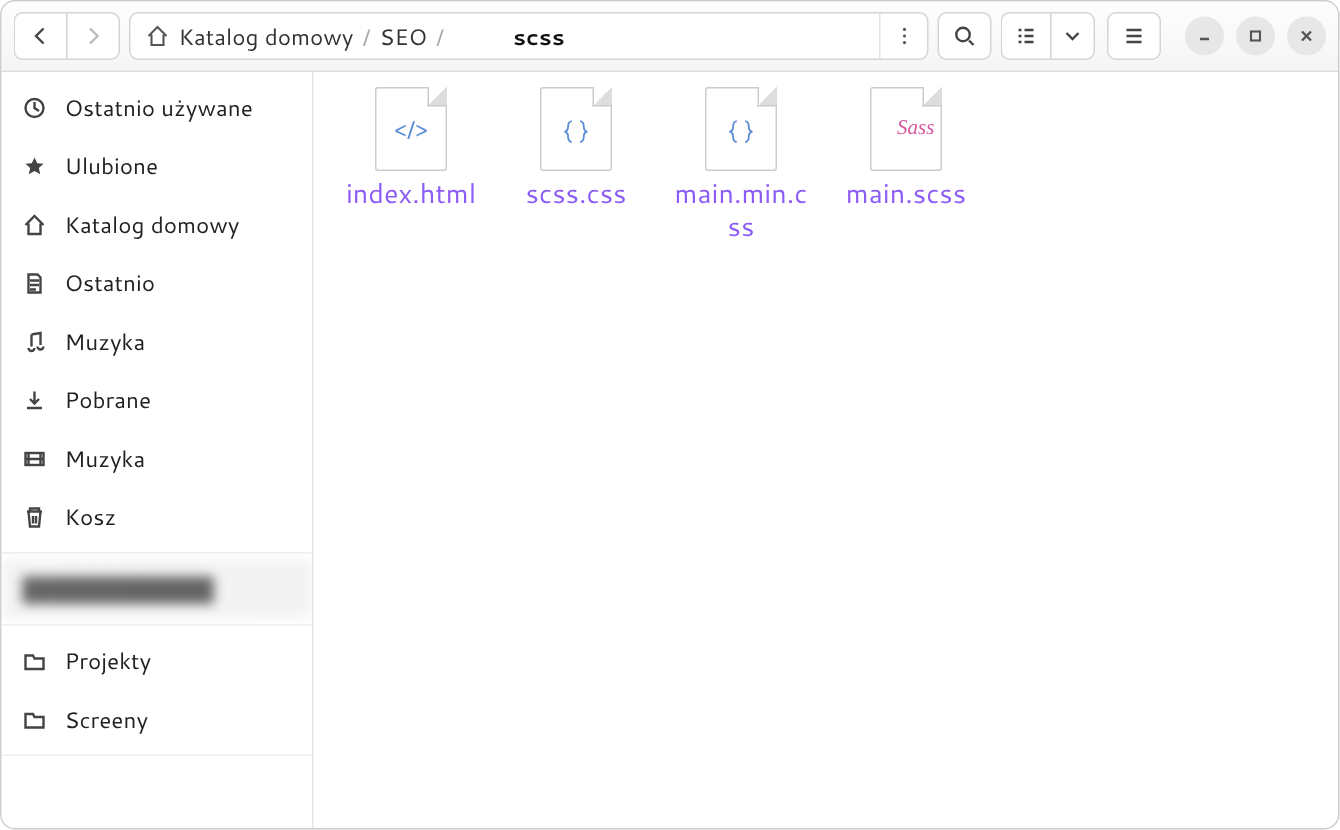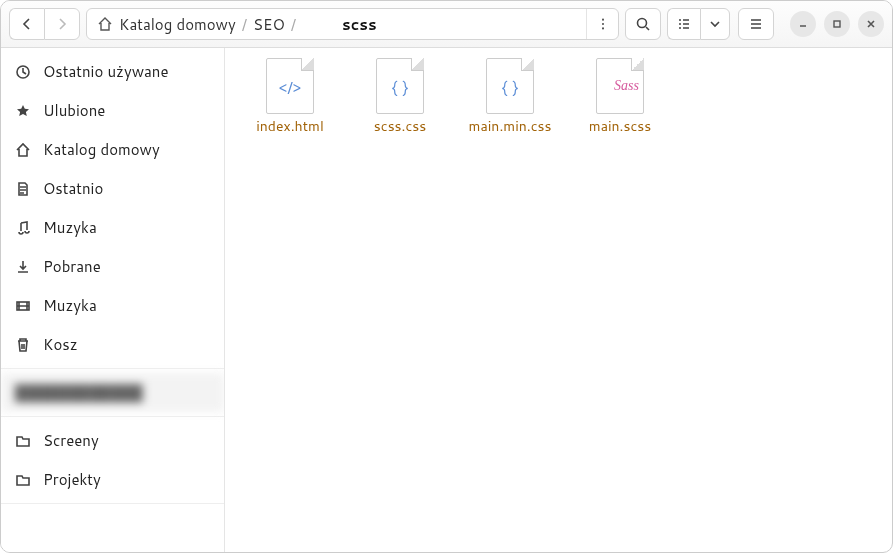--- a/index.html
+++ b/index.html
@@ -15,33 +15,33 @@
 .crumbs .sep { color: #aaa; }
 .crumbs .last { font-weight: 600; color: #111; margin-left: 40px; }
 .pathbar .kebab { width: 32px; height: 30px; border-left: 1px solid #e4e4e4; display: flex; align-items: center; justify-content: center; }
 .rightctrls { display: flex; gap: 8px; align-items: center; }
 .viewgroup { display: flex; }
 .viewgroup .btn:first-child { border-radius: 6px 0 0 6px; border-right: none; padding: 0 8px; }
 .viewgroup .btn:last-child { border-radius: 0 6px 6px 0; padding: 0 6px; }
 .winctrls { display: flex; gap: 8px; margin-left: 8px; }
 .winbtn { width: 26px; height: 26px; border-radius: 50%; background: #e7e7e7; display: flex; align-items: center; justify-content: center; cursor: pointer; }
 .maincontent { display: flex; height: calc(100% - 47px); }
-.sidebar { width: 224px; border-right: 1px solid #e5e5e5; overflow-y: auto; padding-top: 4px; background:#fff; }
+.sidebar { width: 208px; border-right: 1px solid #e5e5e5; overflow-y: auto; padding-top: 4px; background:#fff; }
 .sbitem { display: flex; align-items: center; gap: 12px; padding: 9px 14px; font-size: 15px; color: #222; cursor: pointer; }
 .sbitem svg { width: 16px; height: 16px; fill: none; stroke: #444; stroke-width: 1.6; }
 .sbitem.blur { filter: blur(4px); opacity: .7; background:#eee; margin:4px 0;}
 .sbsep { height: 1px; background: #eee; margin: 4px 0; }
 .filesarea { flex: 1; padding: 10px 20px; display: flex; flex-wrap: wrap; align-content: flex-start; gap: 20px 20px; }
 .fileitem { width: 90px; display: flex; flex-direction: column; align-items: center; gap: 4px; cursor: pointer; }
 .fileicon { width: 48px; height: 56px; position: relative; border: 1px solid #ccc; border-radius: 2px; background: #fff; display: flex; align-items: center; justify-content: center; }
 .fileicon::after { content:''; position:absolute; top:-1px; right:-1px; width:12px; height:12px; background:linear-gradient(135deg,#fff 50%,#ddd 50%); border-left:1px solid #ccc; border-bottom:1px solid #ccc; }
 .ficon-text { font-size: 16px; font-weight: 500; }
 .blue { color: #5b8dd6; }
 .pink { color: #d65b9e; font-style: italic; font-family: cursive; font-size:14px;margin-left:13px;}
-.flabel { font-size: 14px; color: #a16207; text-align: center; line-height: 1.2; word-break: break-word; }
+.flabel { font-size: 18px; color: #8b5cf6; text-align: center; line-height: 1.2; word-break: break-word; }
 </style>
 </head>
 <body>
 
 <div class="titlebar">
   <div class="navgroup">
     <div class="btn">
         <svg viewBox="0 0 16 16">
           <path d="M10 3 L5 8 L10 13" fill="none" stroke="#444" stroke-width="1.6"></path>
         </svg>
@@ -169,27 +169,27 @@
       </div>
     <div class="sbsep"></div>
     <div class="sbitem blur">
         <span>████████████</span>
       </div>
     <div class="sbsep"></div>
     <div class="sbitem">
         <svg viewBox="0 0 16 16">
           <path d="M2 4h5l1 2h6v7H2z"></path>
         </svg>
+        <span>Projekty</span>
+      </div>
+    <div class="sbitem">
+        <svg viewBox="0 0 16 16">
+          <path d="M2 4h5l1 2h6v7H2z"></path>
+        </svg>
         <span>Screeny</span>
-      </div>
-    <div class="sbitem">
-        <svg viewBox="0 0 16 16">
-          <path d="M2 4h5l1 2h6v7H2z"></path>
-        </svg>
-        <span>Projekty</span>
       </div>
     <div class="sbsep"></div>
   </div>
   <div class="filesarea" id="filesarea">
       <div class="fileitem">
         <div class="fileicon">
           <span class="ficon-text blue">&lt;/&gt;</span>
         </div>
         <div class="flabel">index.html</div>
       </div>

